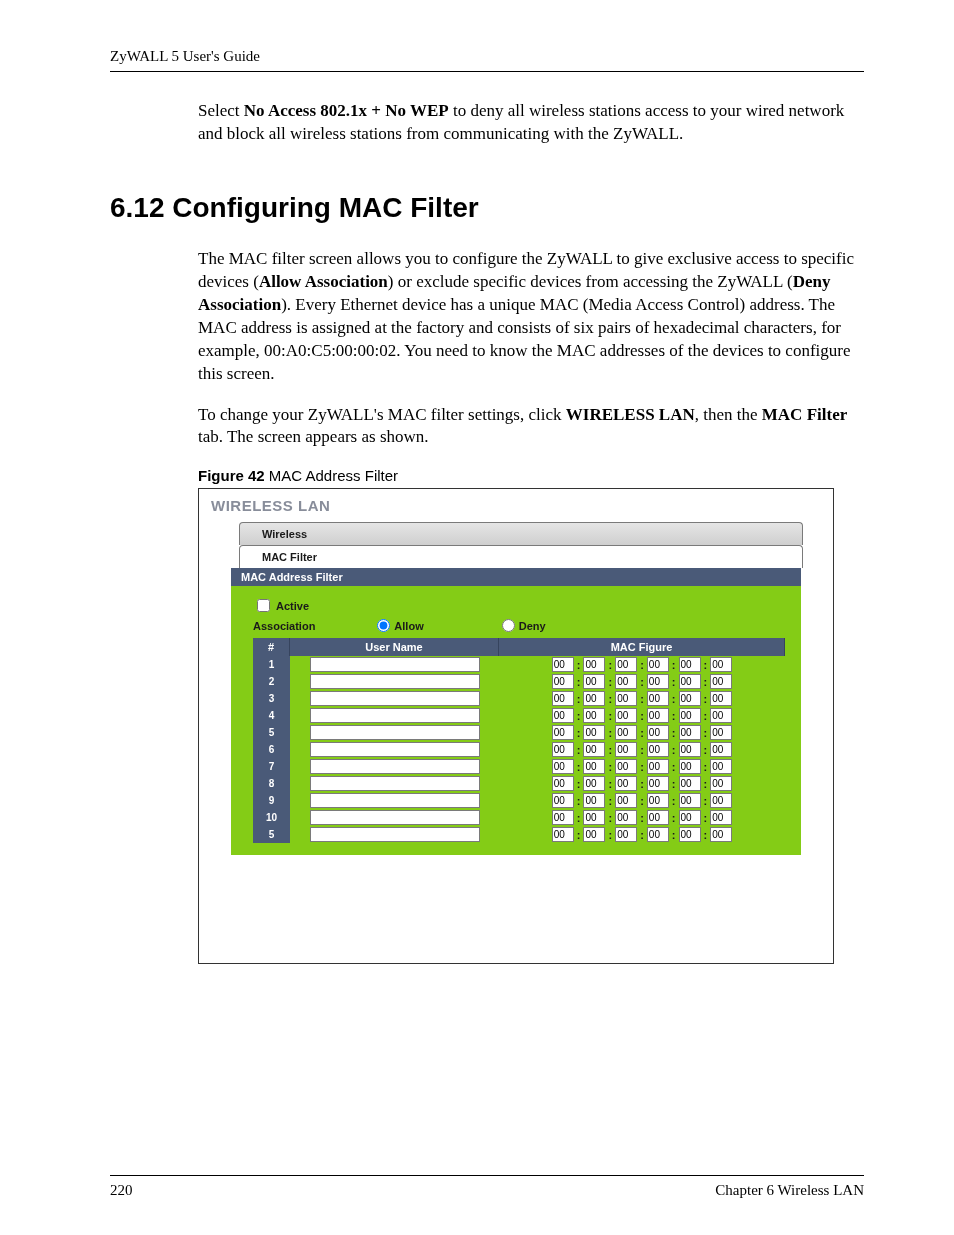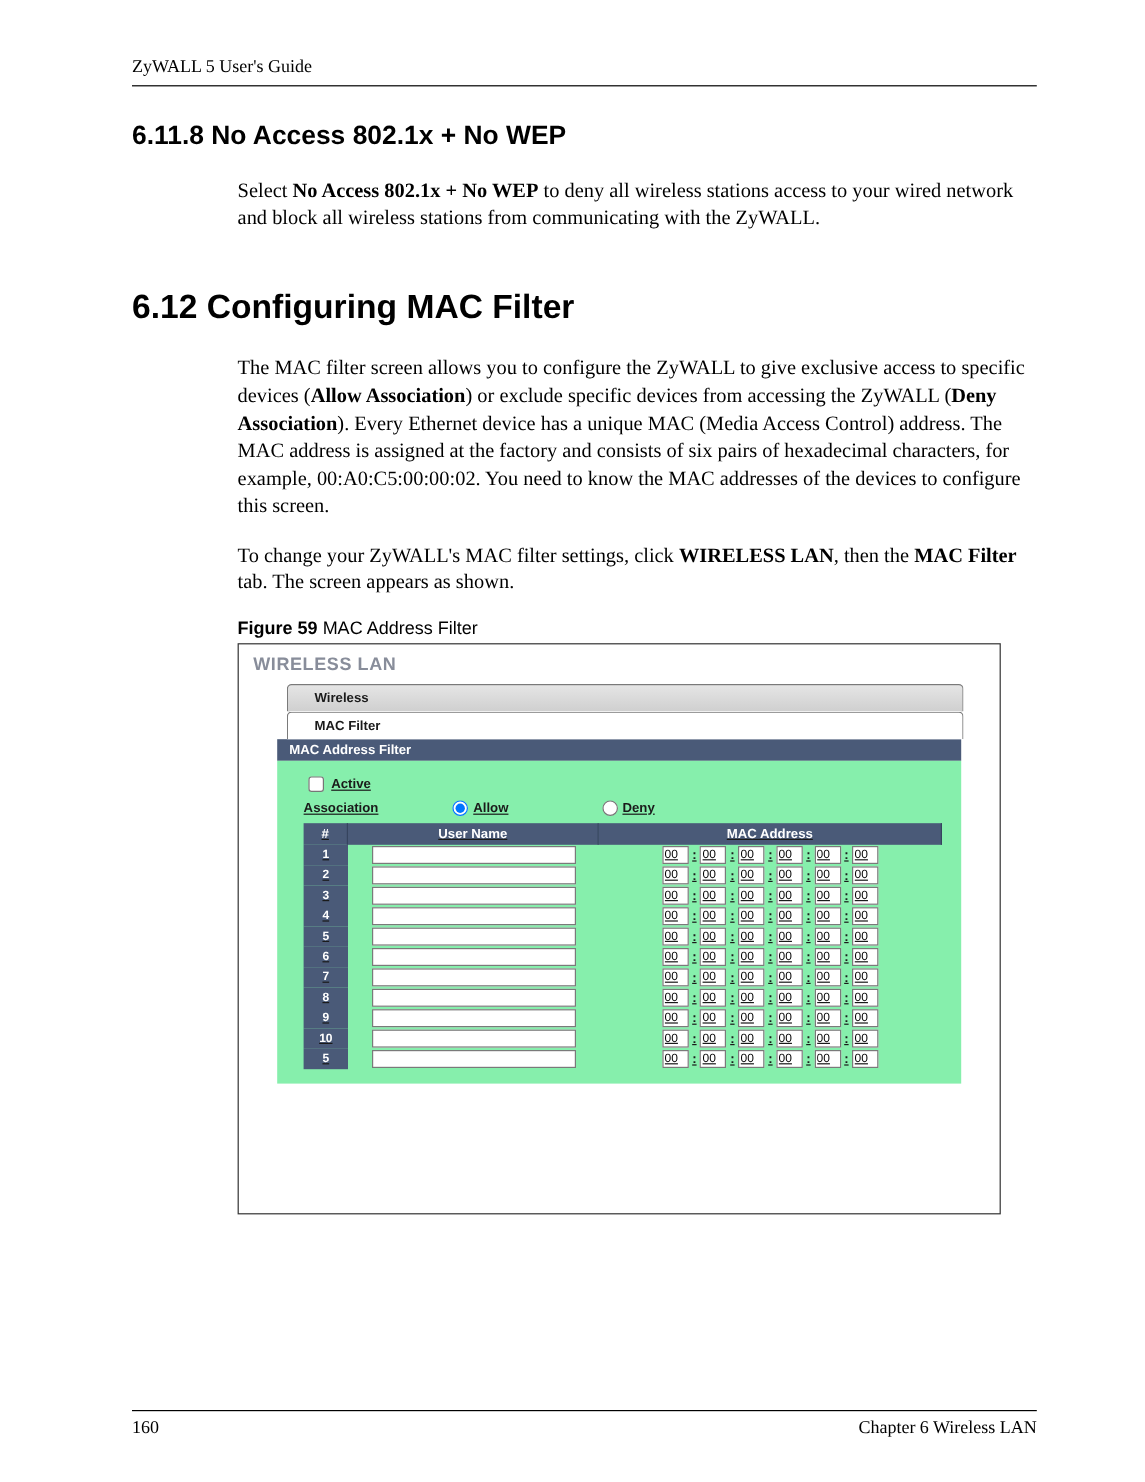--- a/index.html
+++ b/index.html
@@ -88,23 +88,22 @@
     margin: 0 20px;
   }
   .panel-header {
     background: #4a5a78;
     color: #fff;
     padding: 3px 10px;
     font-weight: bold;
     font-size: 11px;
   }
   .panel-body {
-    background: #86efac;
+    background: #84cc16;
     padding: 10px 16px 12px 22px;
-    text-decoration: underline;
   }
   .row-flex { display: flex; align-items: center; }
   .chk { margin-right: 6px; width: 13px; height: 13px; accent-color: #888; }
   .radio { margin: 0 4px 0 12px; }
   .lbl-assoc { font-weight: bold; margin-right: 50px; }
   .tbl {
     width: 100%;
     border-collapse: separate;
     border-spacing: 0;
     margin-top: 6px;
@@ -181,35 +180,34 @@
     display: flex;
     justify-content: space-between;
   }
 </style>
 </head>
 <body>
 
 <div class="page">
   <div class="running-head">ZyWALL 5 User's Guide</div>
 
-  <div class="h3">6.11.8  No Access 802.1x + No WEP</div>
   <p class="body-text">
     <span>Select </span><b>No Access 802.1x + No WEP</b><span> to deny all wireless stations access to your wired network and block all wireless stations from communicating with the ZyWALL.</span>
   </p>
 
   <div class="h2">6.12  Configuring MAC Filter</div>
   <p class="body-text">
     <span>The MAC filter screen allows you to configure the ZyWALL to give exclusive access to specific devices (</span><b>Allow Association</b><span>) or exclude specific devices from accessing the ZyWALL (</span><b>Deny Association</b><span>). Every Ethernet device has a unique MAC (Media Access Control) address. The MAC address is assigned at the factory and consists of six pairs of hexadecimal characters, for example, 00:A0:C5:00:00:02. You need to know the MAC addresses of the devices to configure this screen.</span>
   </p>
   <p class="body-text">
     <span>To change your ZyWALL's MAC filter settings, click </span><b>WIRELESS LAN</b><span>, then the </span><b>MAC Filter</b><span> tab. The screen appears as shown.</span>
   </p>
 
   <div class="figure-caption">
-    <span class="fignum">Figure 59</span><span>   MAC Address Filter</span>
+    <span class="fignum">Figure 42</span><span>   MAC Address Filter</span>
   </div>
 
   <div class="screenshot">
     <div class="ss-title">WIRELESS LAN</div>
     <div class="tabs">
       <div class="tab">Wireless</div>
       <div class="tab active">MAC Filter</div>
     </div>
     <div class="panel">
       <div class="panel-header">MAC Address Filter</div>
@@ -225,21 +223,21 @@
           <span style="width:66px;display:inline-block;"></span>
           <input type="radio" name="assoc" class="radio" style="">
             <b>Deny</b>
         </div>
 
         <table class="tbl">
           <thead>
             <tr>
               <th style="width:28px;">#</th>
               <th style="width:200px;text-align:center;">User Name</th>
-              <th>MAC Address</th>
+              <th>MAC Figure</th>
             </tr>
           </thead>
           <tbody id="mac-tbody">
               <tr>
                 <td class="numcell">1</td>
                 <td><input type="text" class="txt-user" style=""></td>
                 <td>
                   <div class="mac-wrap">
                     <input type="text" class="mac-field" value="00" style="">
                     <span class="mac-sep">:</span>
@@ -446,16 +444,16 @@
                 </td>
               </tr>
             </tbody>
         </table>
 
       </div>
     </div>
   </div>
 
   <div class="footer">
-    <span>160</span>
+    <span>220</span>
     <span>Chapter 6 Wireless LAN</span>
   </div>
 </div>
 
 </body></html>

